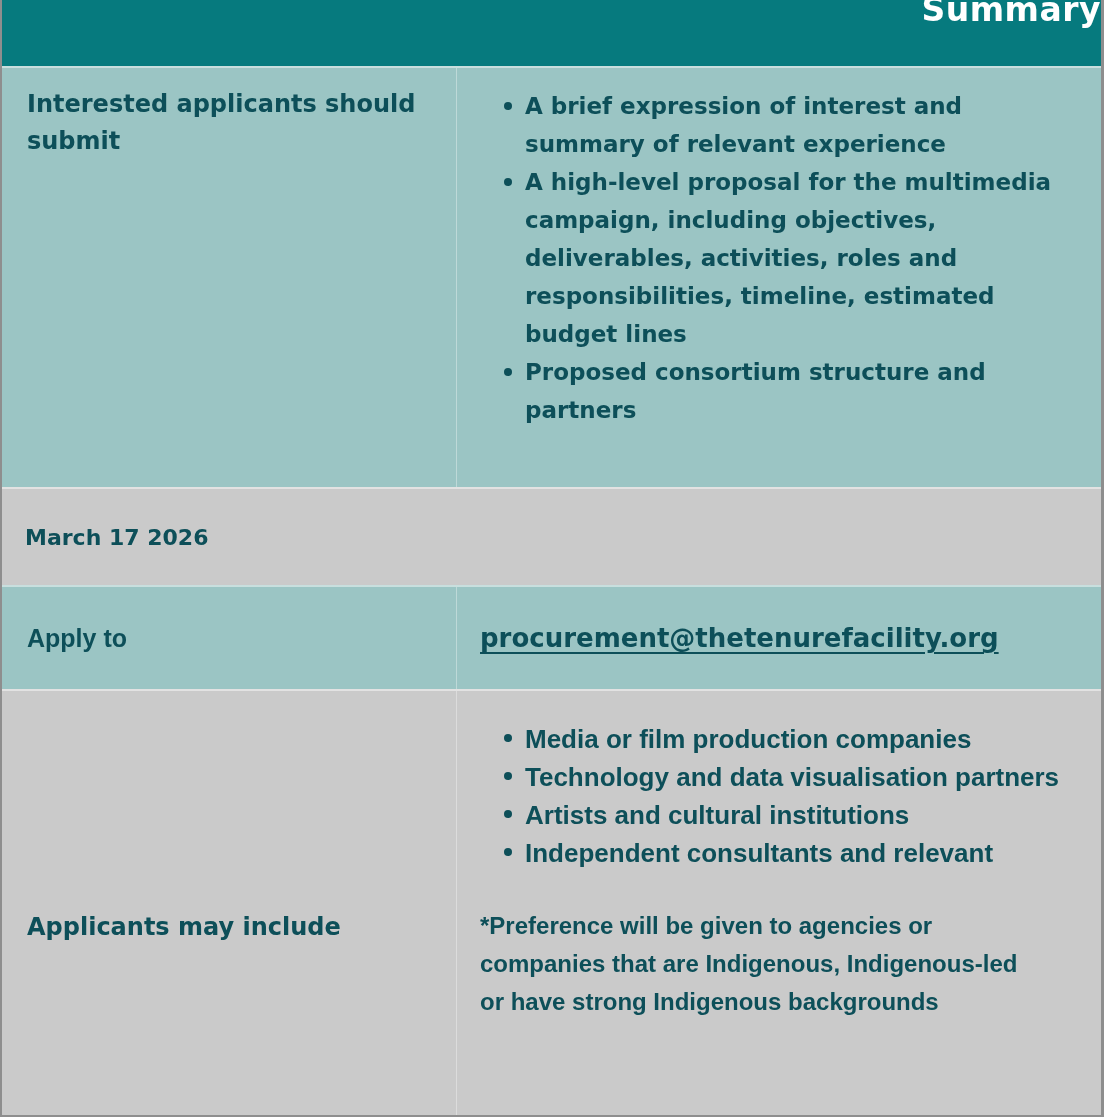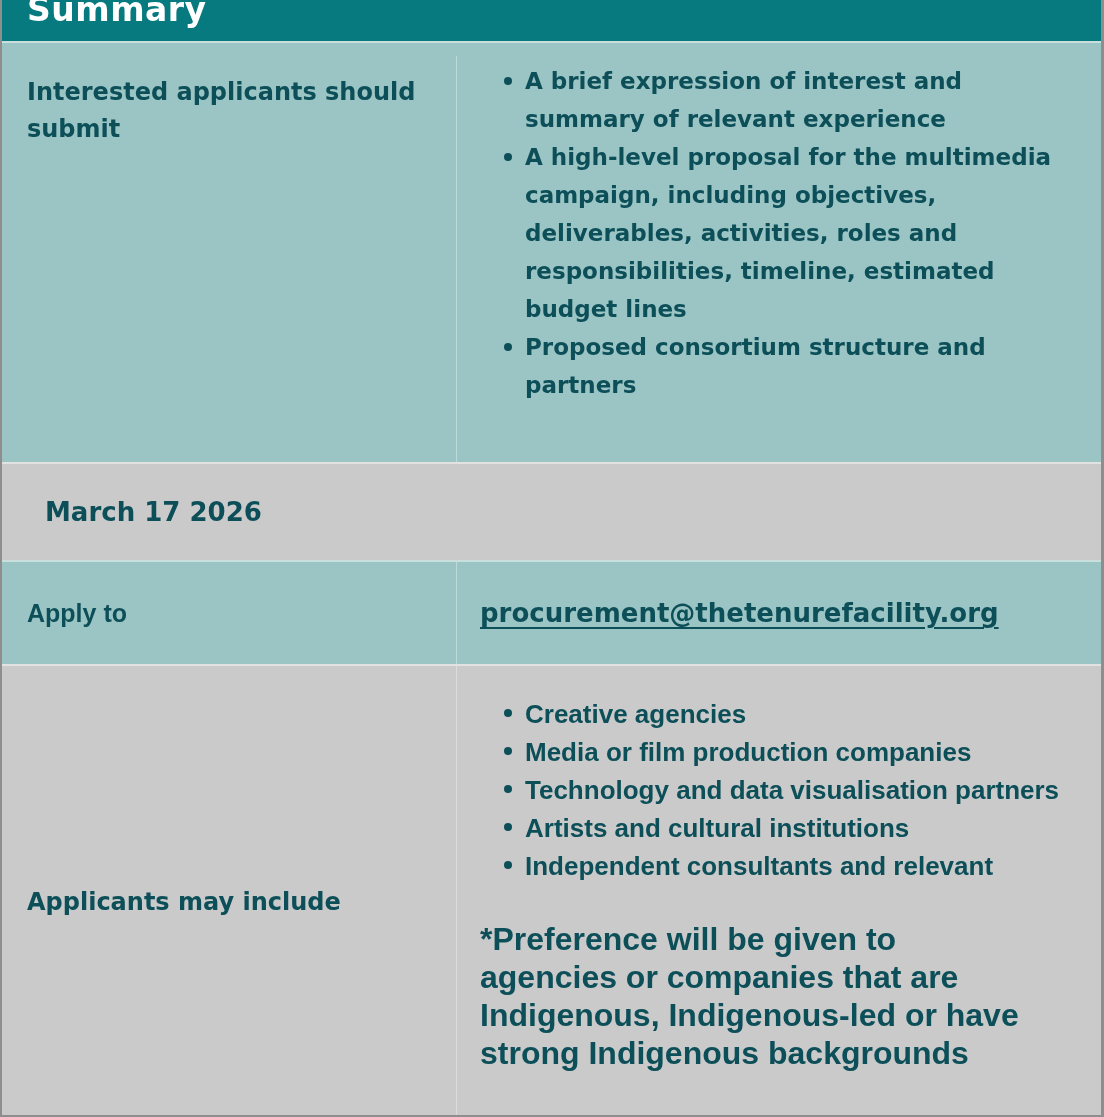--- a/index.html
+++ b/index.html
@@ -21,23 +21,24 @@
     width:1104px;
     height:1117px;
     overflow:hidden;
     border-left:2px solid var(--frame-border);
     border-right:3px solid var(--frame-border);
     border-bottom:2px solid var(--frame-border);
     background:var(--gray-row-bg);
   }
 
   .header{
-    height:41px;
+    height:66px;
     background:var(--header-bg);
     overflow:hidden;
+    text-align:right;
   }
   .header h2{
     margin:-9px 0 0 25px;
     font-size:33px;
     line-height:38px;
     font-weight:bold;
     color:var(--header-text);
     letter-spacing:0.5px;
   }
 
@@ -60,40 +61,38 @@
     padding-left:23px;
     padding-right:24px;
   }
 
   
   .row-submit{min-height:421px;}
   .row-submit .label{
     padding-top:18px;
     font-size:24px;
     line-height:37px;
-    margin-top:13px;
   }
   .row-submit .value{padding-top:19px;}
 
   
   .row-until{height:98px;}
   .row-applyto{height:104px;}
   .row-until .cell,.row-applyto .cell{
     display:flex;
     align-items:center;
   }
   .row-until .label,.row-applyto .label{
     font-size:25px;
     font-weight:bold;
   }
   .date-value{
-    font-size:26px;
+    font-size:22px;
     font-weight:bold;
     color:var(--ink);
-    margin-left:20px;
   }
   .email-link{
     font-size:26px;
     font-weight:bold;
     color:var(--ink);
     text-decoration-thickness:2px;
     text-underline-offset:5px;
     cursor:pointer;
   }
 
@@ -133,21 +132,21 @@
   .row-submit ul.blist li::before{top:15px;}
   .row-applicants ul.blist li{
     font-size:26px;
     line-height:38px;
   }
   .row-applicants ul.blist li::before{top:14px;}
 
   .note{
     margin-top:35px;
     max-width:556px;
-    font-size:32px;
+    font-size:24px;
     line-height:38px;
     font-weight:bold;
     color:var(--ink);
   }
 </style>
 </head>
 <body>
 
 <div class="page">
 
@@ -176,21 +175,20 @@
     <div class="cell label fontB">Apply to</div>
     <div class="cell value">
       <a href="#" class="email-link fontA">procurement@thetenurefacility.org</a>
     </div>
   </div>
 
   <div class="trow gray row-applicants">
     <div class="cell label fontA">Applicants may include</div>
     <div class="cell value">
       <ul class="blist fontB">
-        <li>Creative agencies</li>
         <li>Media or film production companies</li>
         <li>Technology and data visualisation partners</li>
         <li>Artists and cultural institutions</li>
         <li>Independent consultants and relevant</li>
       </ul>
       <p class="note fontB">*Preference will be given to agencies or companies that are Indigenous, Indigenous-led or have strong Indigenous backgrounds</p>
     </div>
   </div>
 
 </div>

